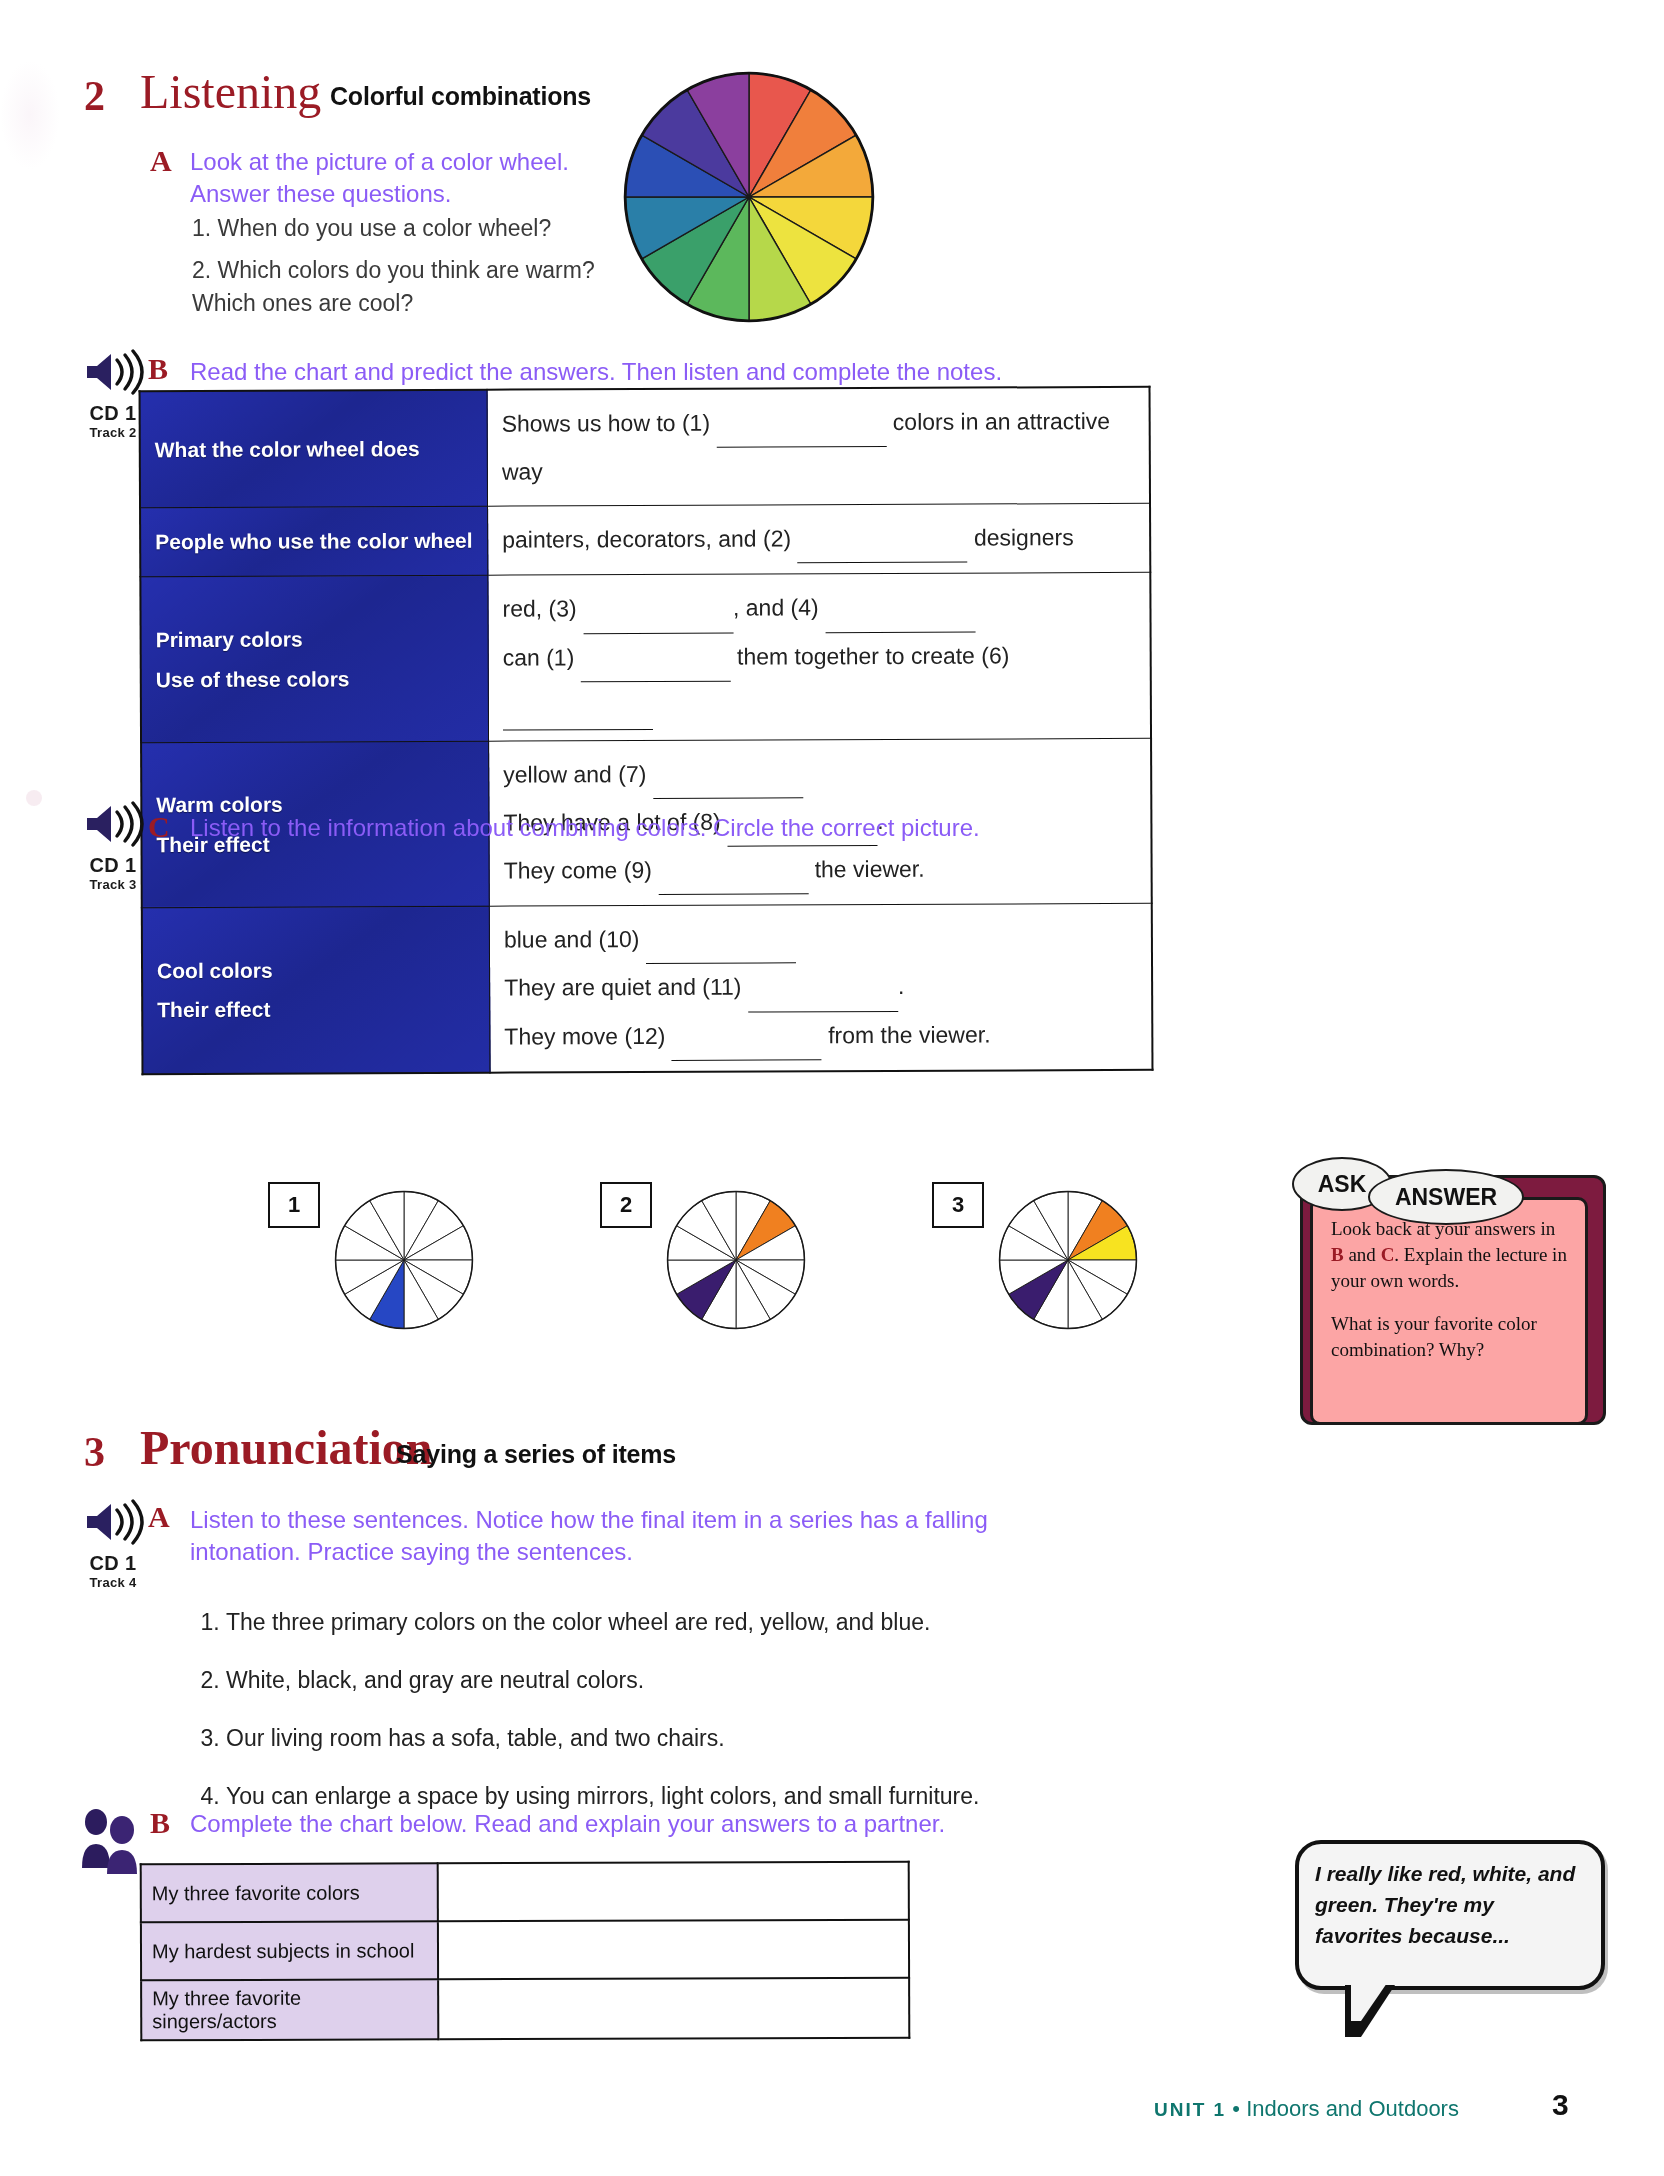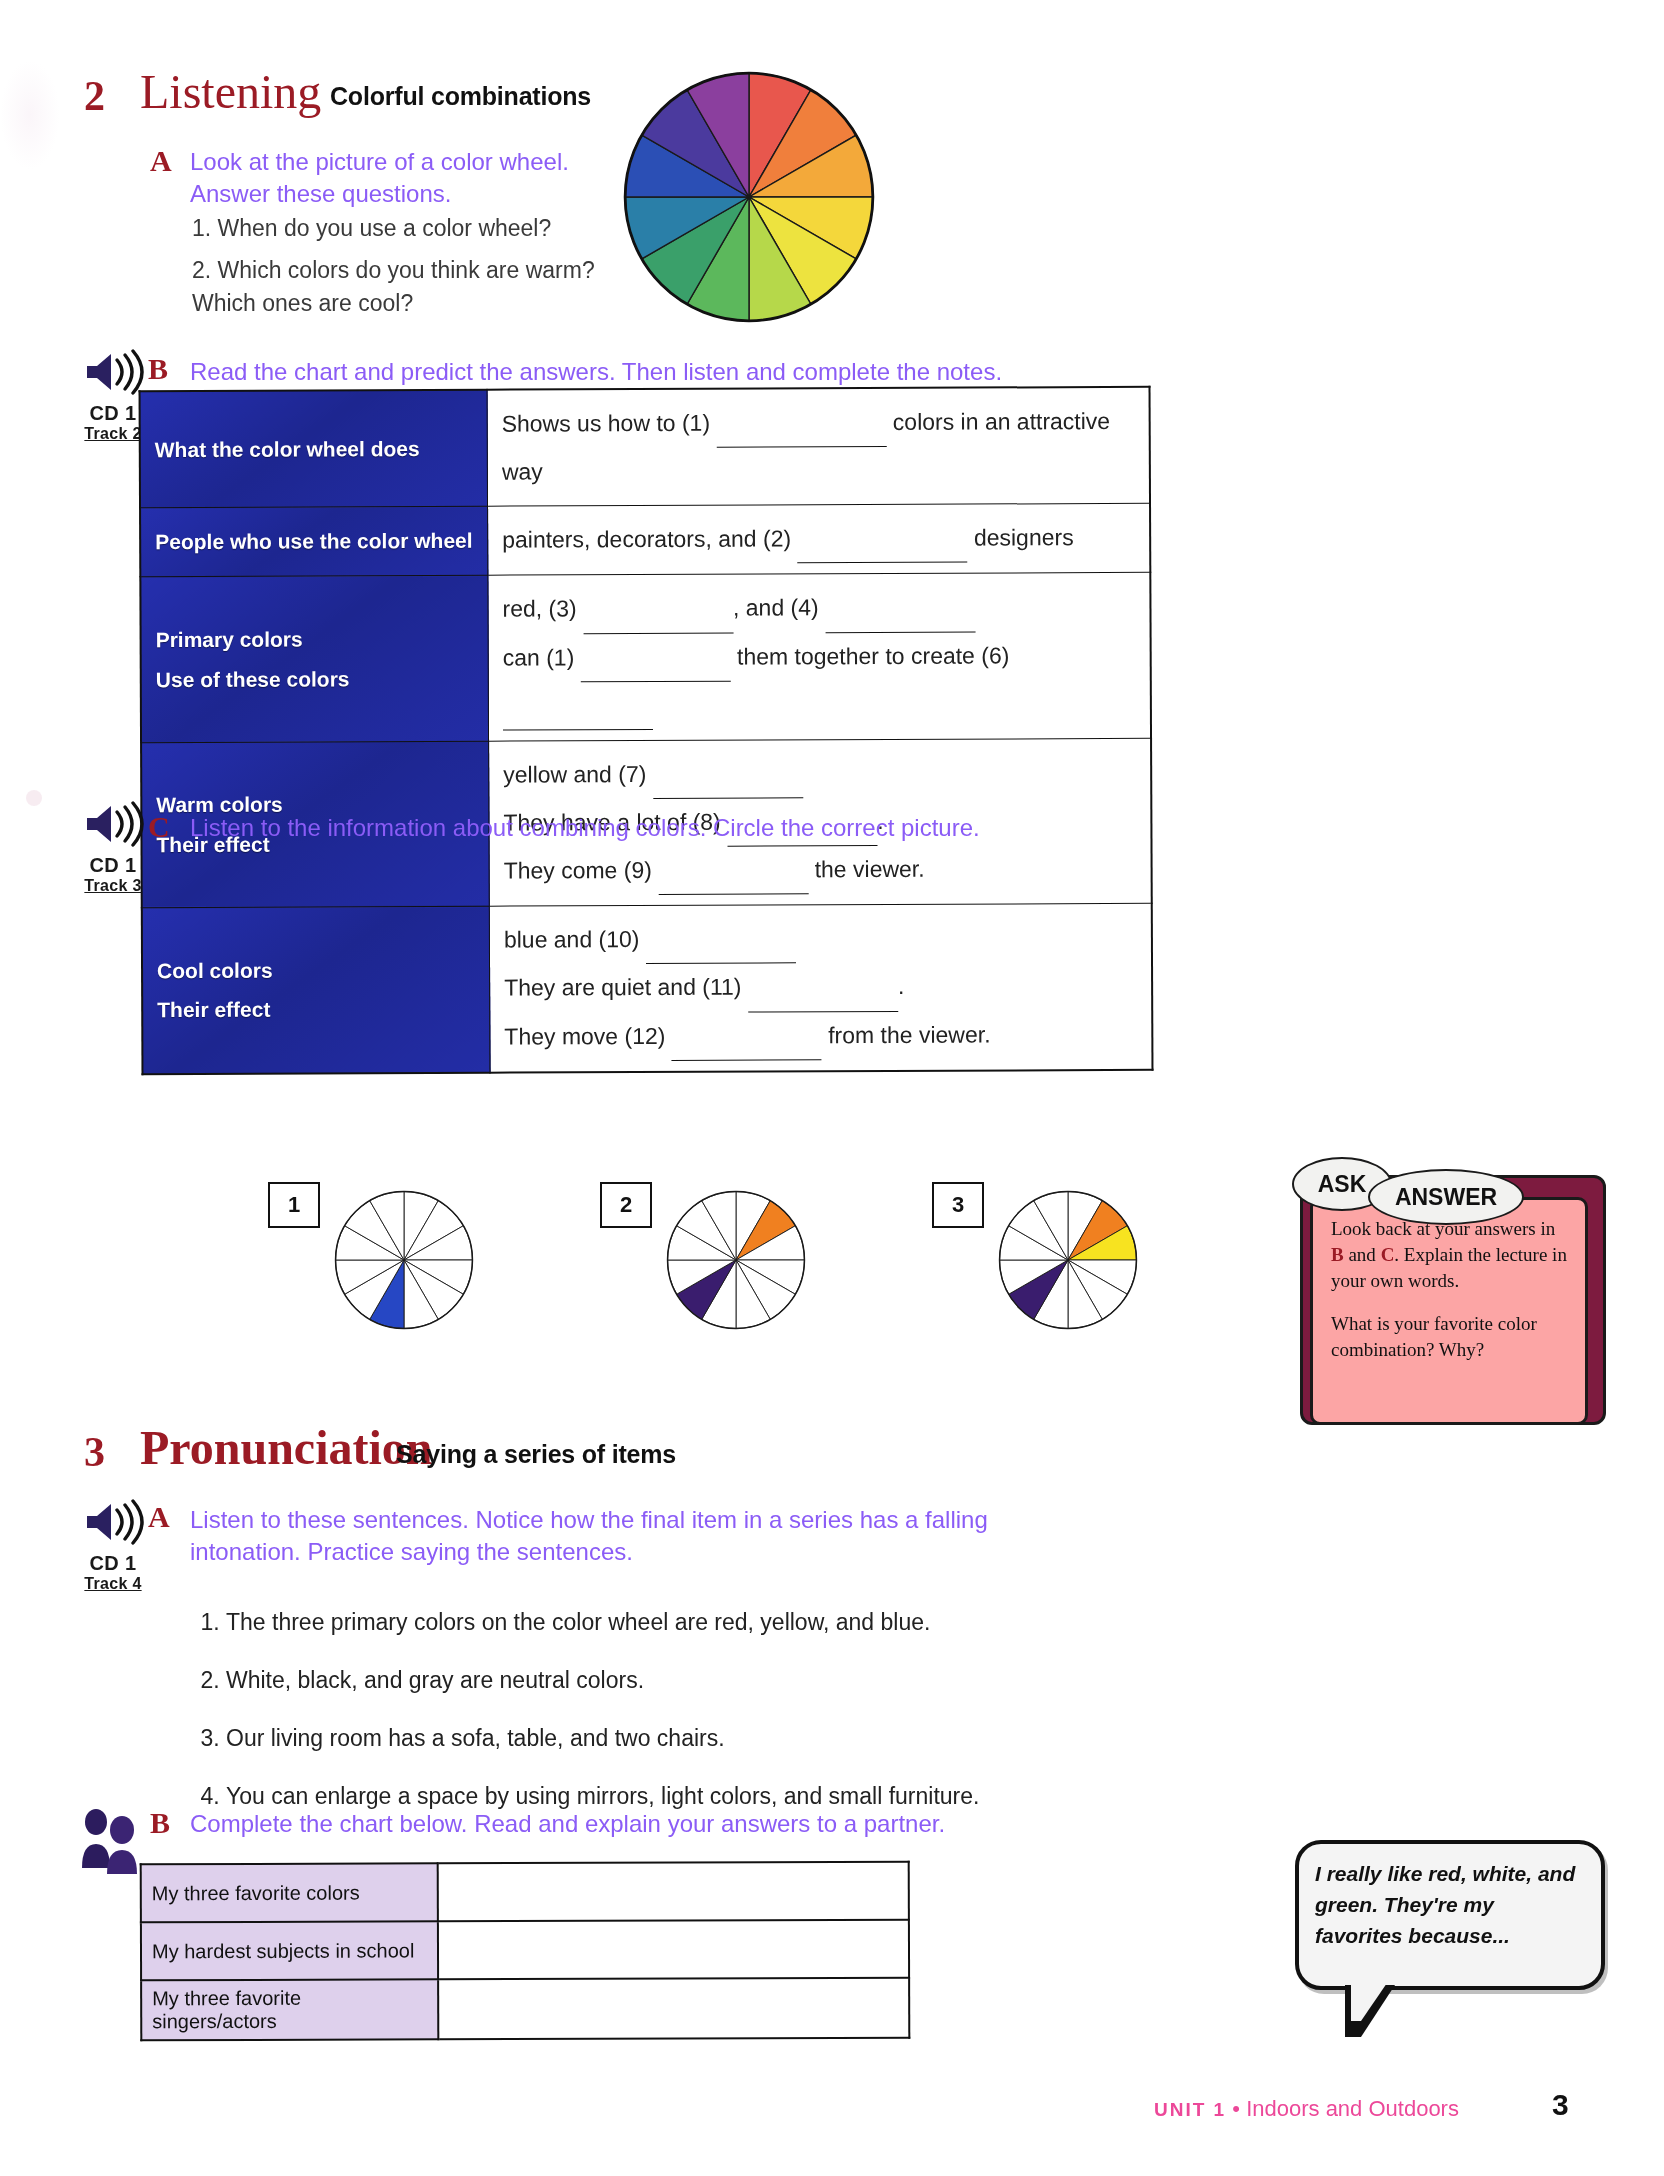--- a/index.html
+++ b/index.html
@@ -29,21 +29,21 @@
     font-family:"Liberation Serif", serif;
     font-weight:bold; color:#9b1b25; font-size:30px;
   }
   .instr { font-size:24px; color:#8b5cf6; line-height:1.35; }
   .qline { font-size:23px; color:#3a3a3a; line-height:1.45; }
 
   
   .speaker { position:absolute; width:90px; text-align:center; }
   .spk-ico { width:64px; height:48px; position:relative; margin:0 auto; }
   .spk-cd { font-size:20px; font-weight:bold; margin-top:6px; letter-spacing:.3px;}
-  .spk-tr { font-size:16px; font-weight:bold; letter-spacing:.3px;text-decoration:underline;}
+  .spk-tr { font-size:13px; font-weight:bold; letter-spacing:.3px;}
 
   
   #sec2-num { position:absolute; left:84px; top:72px; font-size:42px; }
   #sec2-title { position:absolute; left:140px; top:64px; font-size:48px; }
   #sec2-sub { position:absolute; left:330px; top:82px; }
 
   #a-letter { position:absolute; left:150px; top:144px; }
   #a-text { position:absolute; left:190px; top:146px; width:420px; }
   #a-q1 { position:absolute; left:192px; top:212px; width:430px; }
   #a-q2 { position:absolute; left:192px; top:254px; width:430px; }
@@ -151,21 +151,21 @@
     border-left:16px solid #111; border-right:34px solid transparent;
     border-top:52px solid #111;
   }
   #say-tail-in {
     position:absolute; left:1351px; top:1983px; width:0;height:0;
     border-left:10px solid #f4f4f4; border-right:26px solid transparent;
     border-top:38px solid #f4f4f4;
   }
 
   
-  #footer { position:absolute; left:1154px; top:2096px; font-size:22px; color:#ec4899; }
+  #footer { position:absolute; left:1154px; top:2096px; font-size:22px; color:#0f766e; }
   #footer .unit { font-weight:bold; letter-spacing:2px; font-size:19px; }
   #page-no { position:absolute; left:1552px; top:2088px; font-size:30px; font-weight:bold; color:#111;}
 
   
   .smudge { position:absolute; border-radius:50%; opacity:.35; }
 </style>
 </head>
 <body>
 
 <div class="page">

